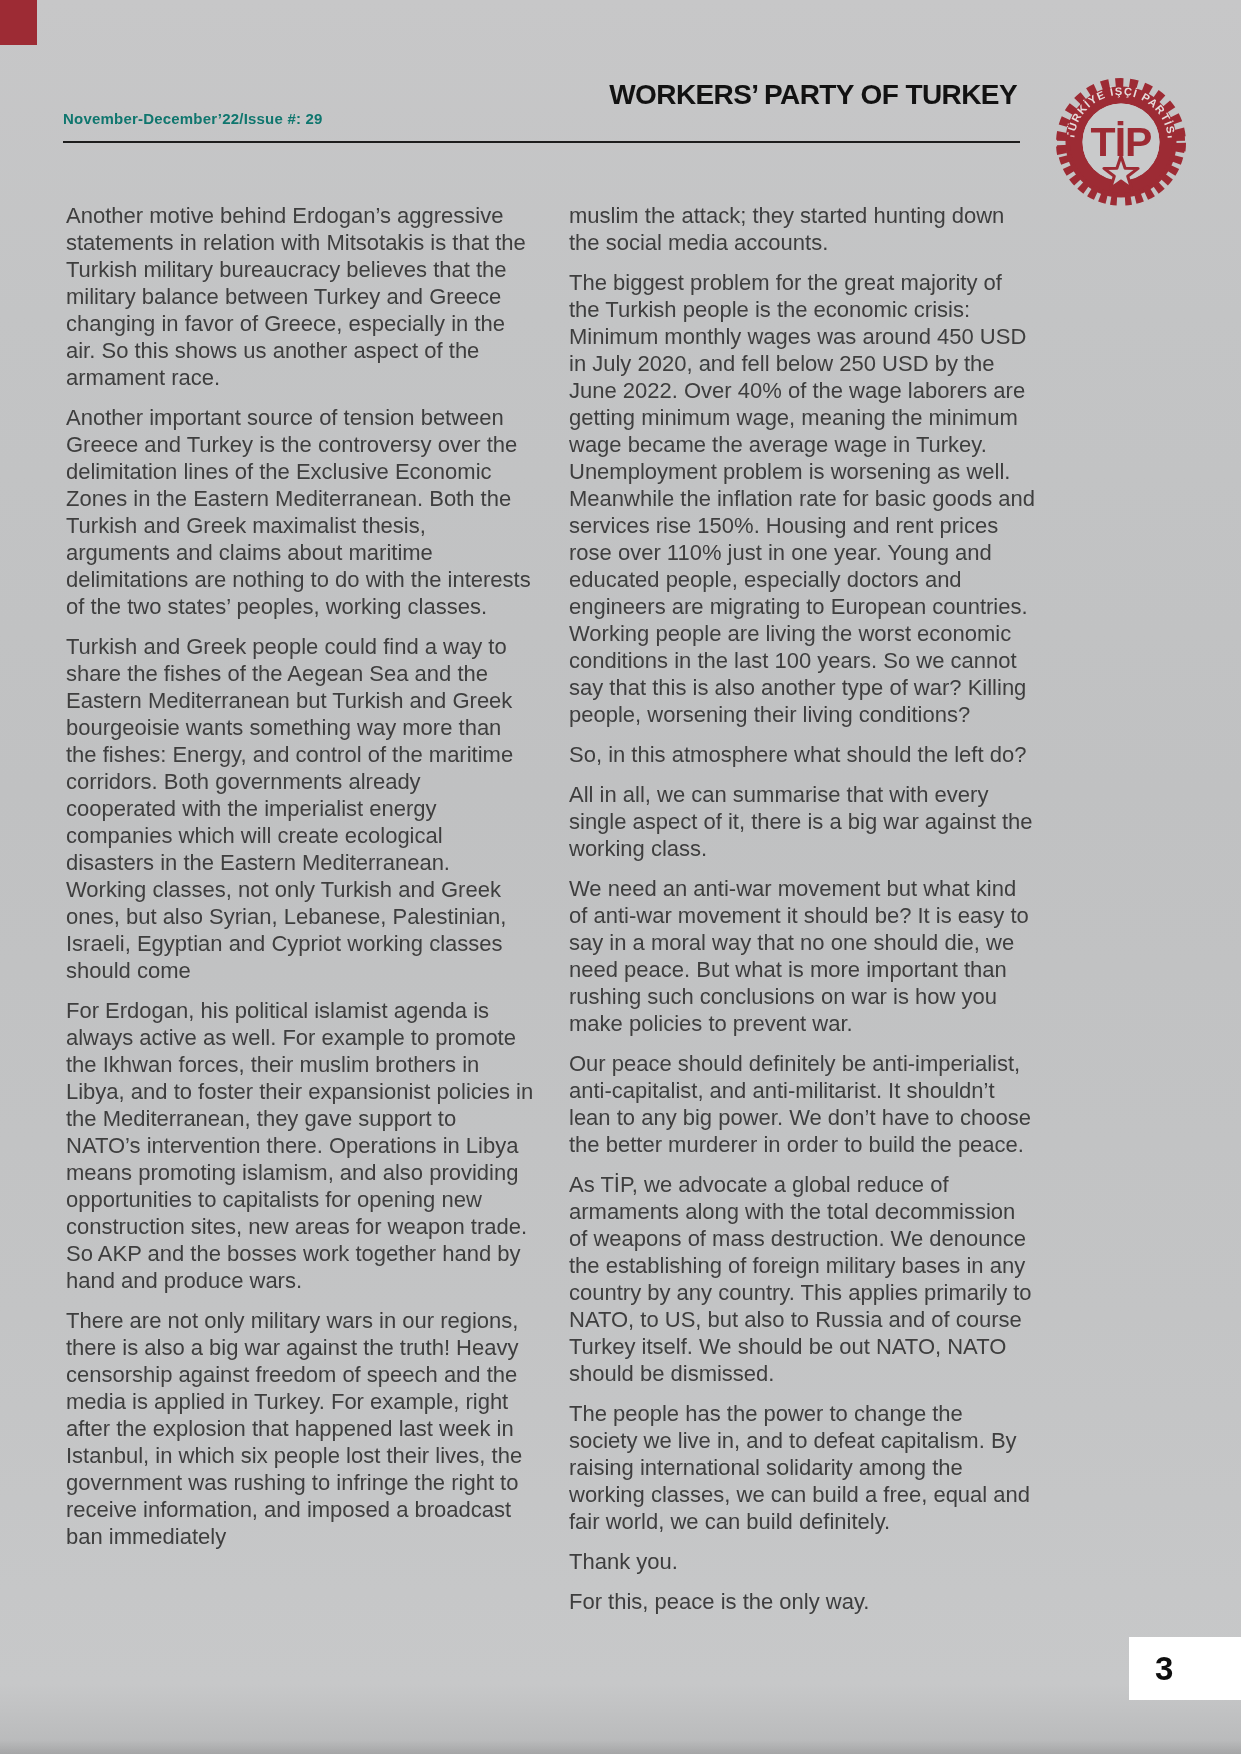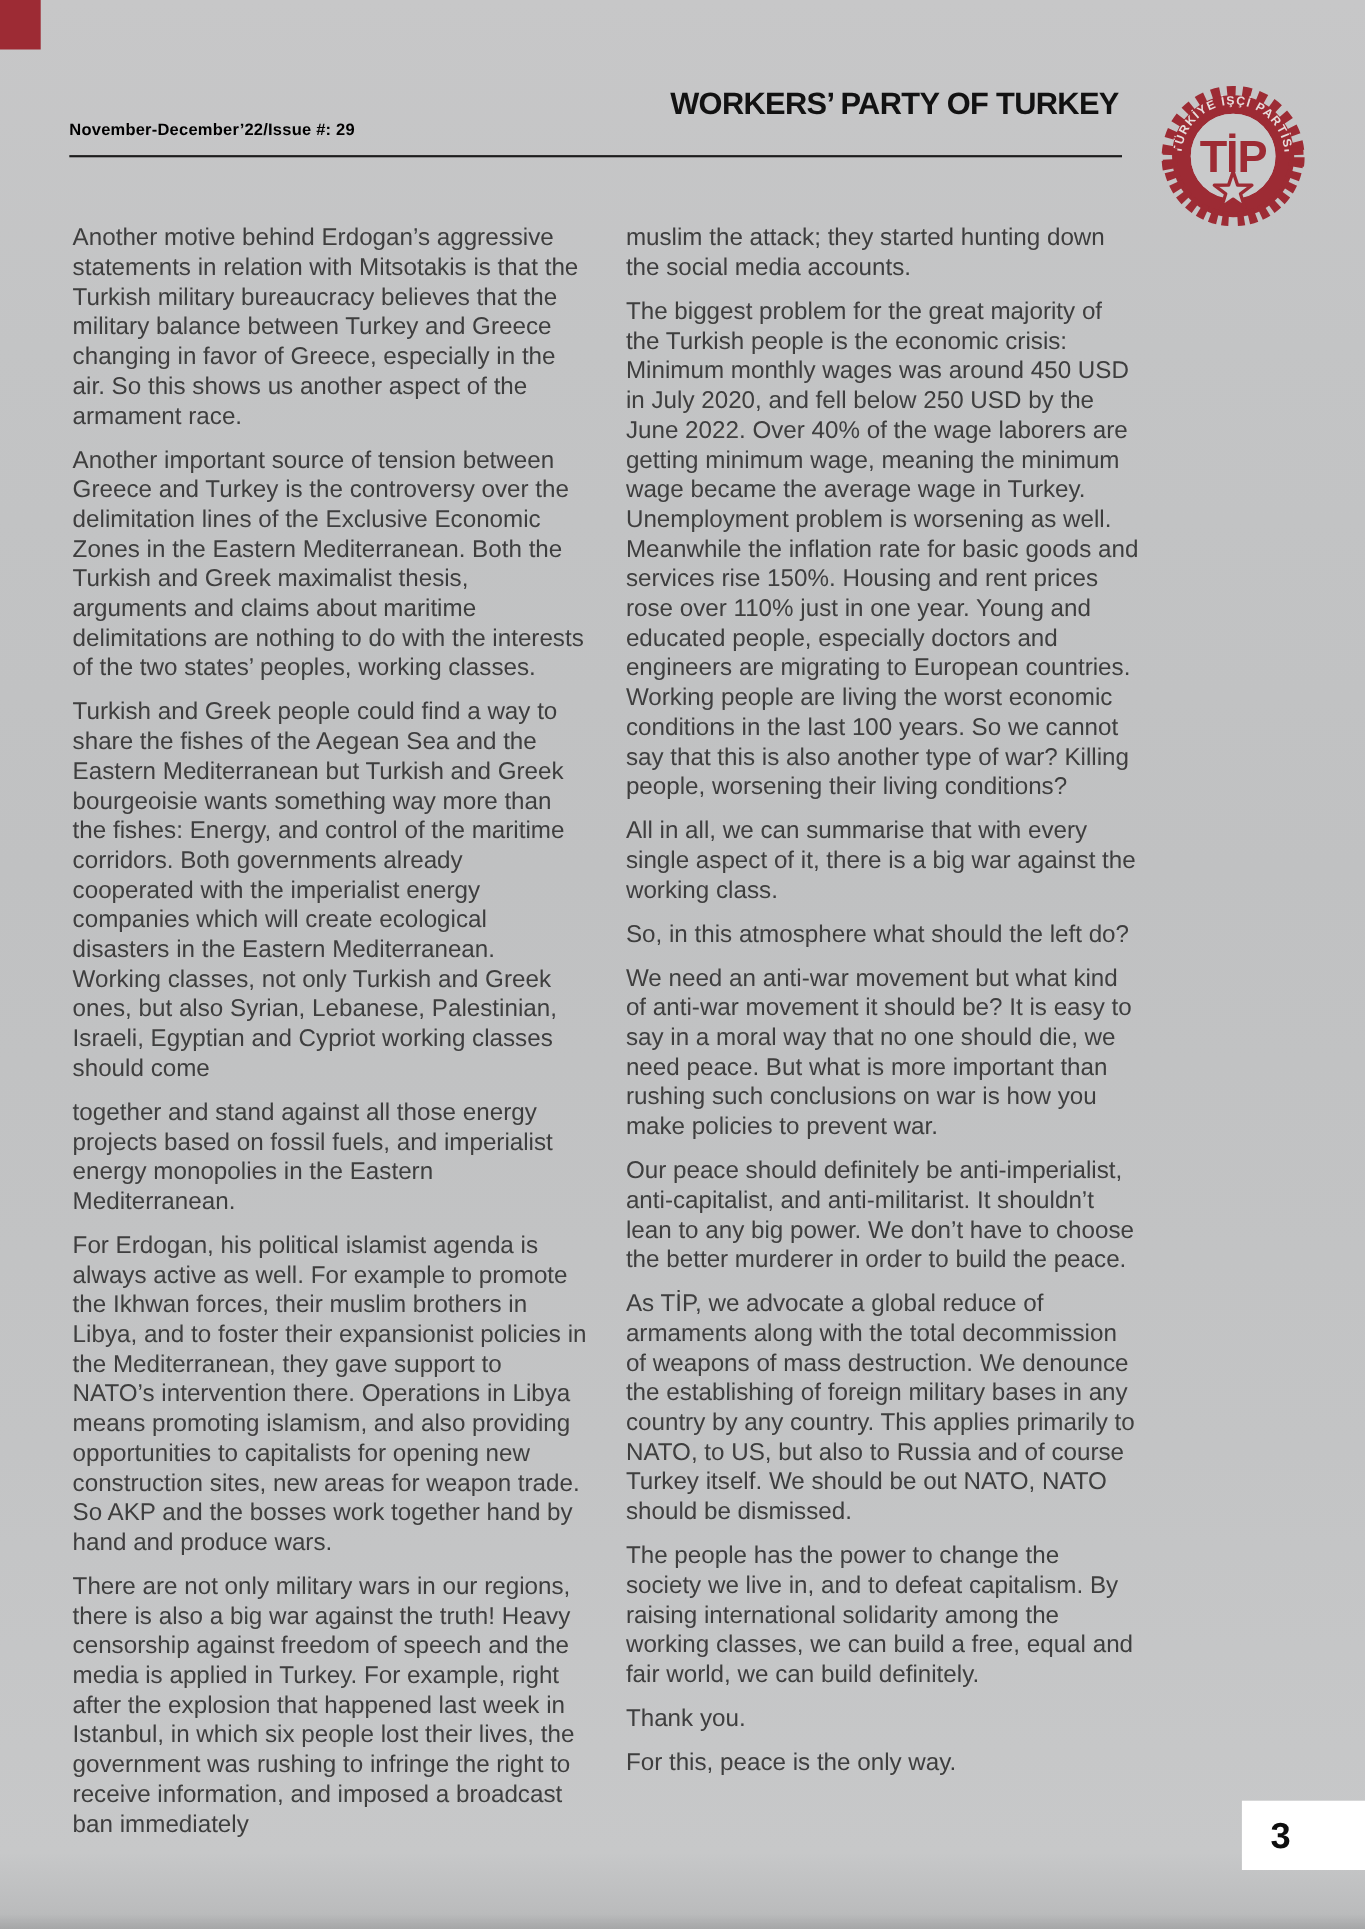--- a/index.html
+++ b/index.html
@@ -6,21 +6,21 @@
   body{
     width:1241px;height:1754px;position:relative;overflow:hidden;
     font-family:"Liberation Sans",sans-serif;
     background:linear-gradient(180deg,#c7c7c8 0%,#c3c4c5 18%,#c0c1c2 45%,#c3c4c5 75%,#c7c8c9 96%,#b7b8b9 100%);
   }
   .corner-mark{
     position:absolute;left:0;top:0;width:37px;height:45px;background:#9d2b34;
   }
   .issue{
     position:absolute;left:63px;top:110px;
-    font-size:15px;font-weight:bold;color:#000000;letter-spacing:.2px;
+    font-size:15px;font-weight:bold;color:#0f766e;letter-spacing:.2px;
   }
   .title{
     position:absolute;right:224px;top:79px;margin:0;
     font-size:28px;font-weight:700;color:#121212;letter-spacing:-.6px;white-space:nowrap;
   }
   .rule{
     position:absolute;left:63px;top:141px;width:957px;height:2px;background:#1d1d1d;
   }
   .logo{
     position:absolute;left:1051px;top:70px;width:140px;height:144px;
@@ -76,29 +76,28 @@
       <path d="M 127,62 A 57,57 0 0 1 74,127" fill="none" stroke="#9d2b34" stroke-width="13" stroke-dasharray="7 4"></path>
     </svg>
   </div>
 </header>
 
 <main class="columns">
   <div class="col col-left">
       <p class="para">Another motive behind Erdogan’s aggressive statements in relation with Mitsotakis is that the Turkish military bureaucracy believes that the military balance between Turkey and Greece changing in favor of Greece, especially in the air. So this shows us another aspect of the armament race.</p>
       <p class="para">Another important source of tension between Greece and Turkey is the controversy over the delimitation lines of the Exclusive Economic Zones in the Eastern Mediterranean. Both the Turkish and Greek maximalist thesis, arguments and claims about maritime delimitations are nothing to do with the interests of the two states’ peoples, working classes.</p>
       <p class="para">Turkish and Greek people could find a way to share the fishes of the Aegean Sea and the Eastern Mediterranean but Turkish and Greek bourgeoisie wants something way more than the fishes: Energy, and control of the maritime corridors. Both governments already cooperated with the imperialist energy companies which will create ecological disasters in the Eastern Mediterranean. Working classes, not only Turkish and Greek ones, but also Syrian, Lebanese, Palestinian, Israeli, Egyptian and Cypriot working classes should come</p>
-      <p class="para">together and stand against all those energy projects based on fossil fuels, and imperialist energy monopolies in the Eastern Mediterranean.</p>
       <p class="para">For Erdogan, his political islamist agenda is always active as well. For example to promote the Ikhwan forces, their muslim brothers in Libya, and to foster their expansionist policies in the Mediterranean, they gave support to NATO’s intervention there. Operations in Libya means promoting islamism, and also providing opportunities to capitalists for opening new construction sites, new areas for weapon trade. So AKP and the bosses work together hand by hand and produce wars.</p>
       <p class="para">There are not only military wars in our regions, there is also a big war against the truth! Heavy censorship against freedom of speech and the media is applied in Turkey. For example, right after the explosion that happened last week in Istanbul, in which six people lost their lives, the government was rushing to infringe the right to receive information, and imposed a broadcast ban immediately</p>
     </div>
   <div class="col col-right">
       <p class="para">muslim the attack; they started hunting down the social media accounts.</p>
       <p class="para">The biggest problem for the great majority of the Turkish people is the economic crisis: Minimum monthly wages was around 450 USD in July 2020, and fell below 250 USD by the June 2022. Over 40% of the wage laborers are getting minimum wage, meaning the minimum wage became the average wage in Turkey. Unemployment problem is worsening as well. Meanwhile the inflation rate for basic goods and services rise 150%. Housing and rent prices rose over 110% just in one year. Young and educated people, especially doctors and engineers are migrating to European countries. Working people are living the worst economic conditions in the last 100 years. So we cannot say that this is also another type of war? Killing people, worsening their living conditions?</p>
+      <p class="para">So, in this atmosphere what should the left do?</p>
       <p class="para">All in all, we can summarise that with every single aspect of it, there is a big war against the working class.</p>
-      <p class="para">So, in this atmosphere what should the left do?</p>
       <p class="para">We need an anti-war movement but what kind of anti-war movement it should be? It is easy to say in a moral way that no one should die, we need peace. But what is more important than rushing such conclusions on war is how you make policies to prevent war.</p>
       <p class="para">Our peace should definitely be anti-imperialist, anti-capitalist, and anti-militarist. It shouldn’t lean to any big power. We don’t have to choose the better murderer in order to build the peace.</p>
       <p class="para">As TİP, we advocate a global reduce of armaments along with the total decommission of weapons of mass destruction. We denounce the establishing of foreign military bases in any country by any country. This applies primarily to NATO, to US, but also to Russia and of course Turkey itself. We should be out NATO, NATO should be dismissed.</p>
       <p class="para">The people has the power to change the society we live in, and to defeat capitalism. By raising international solidarity among the working classes, we can build a free, equal and fair world, we can build definitely.</p>
       <p class="para">Thank you.</p>
       <p class="para">For this, peace is the only way.</p>
     </div>
 </main>
 
 <div class="pagenum-box">

